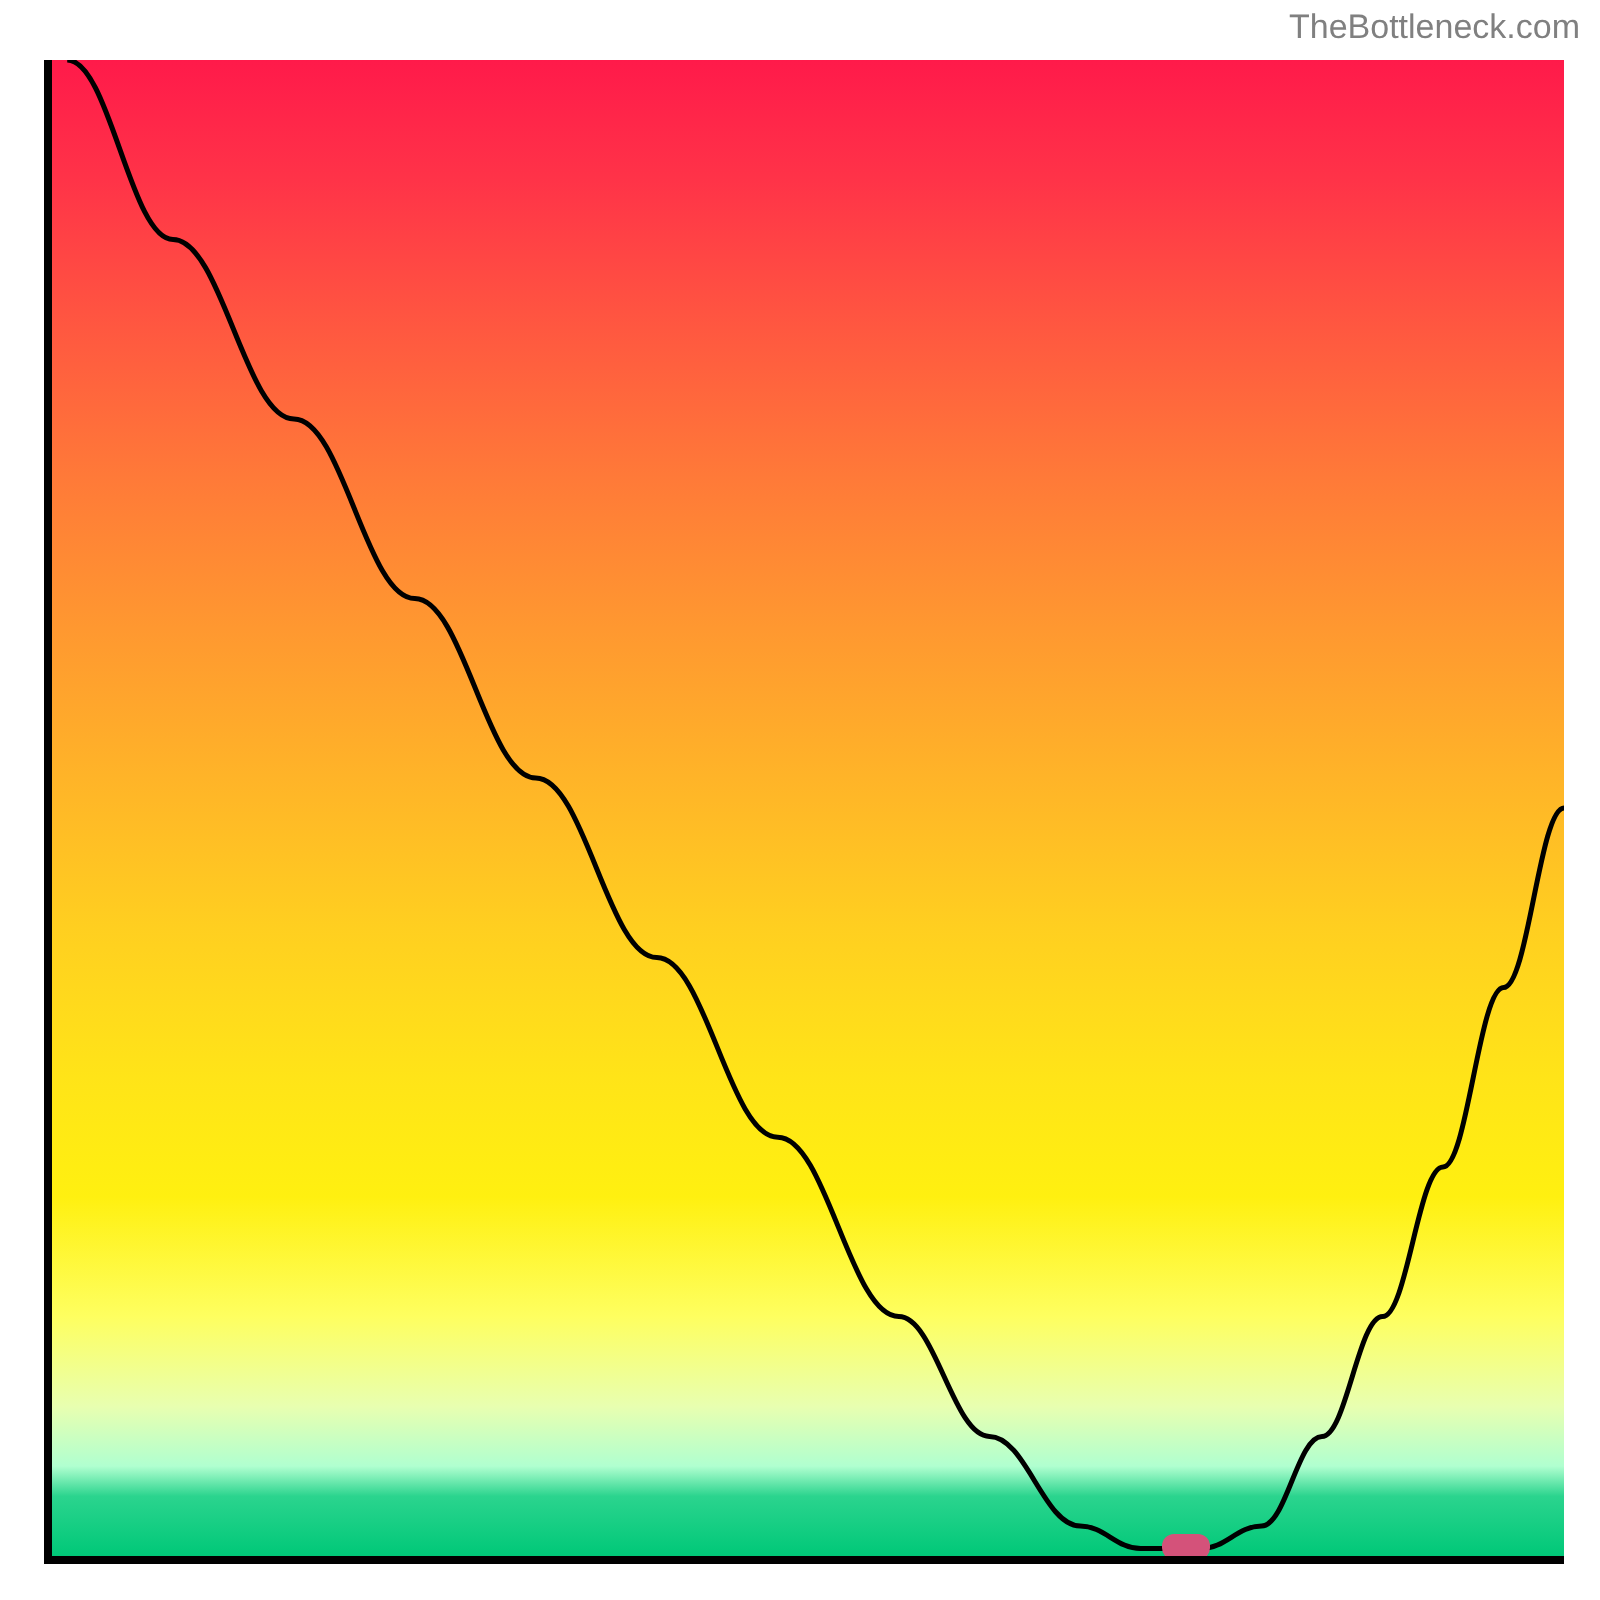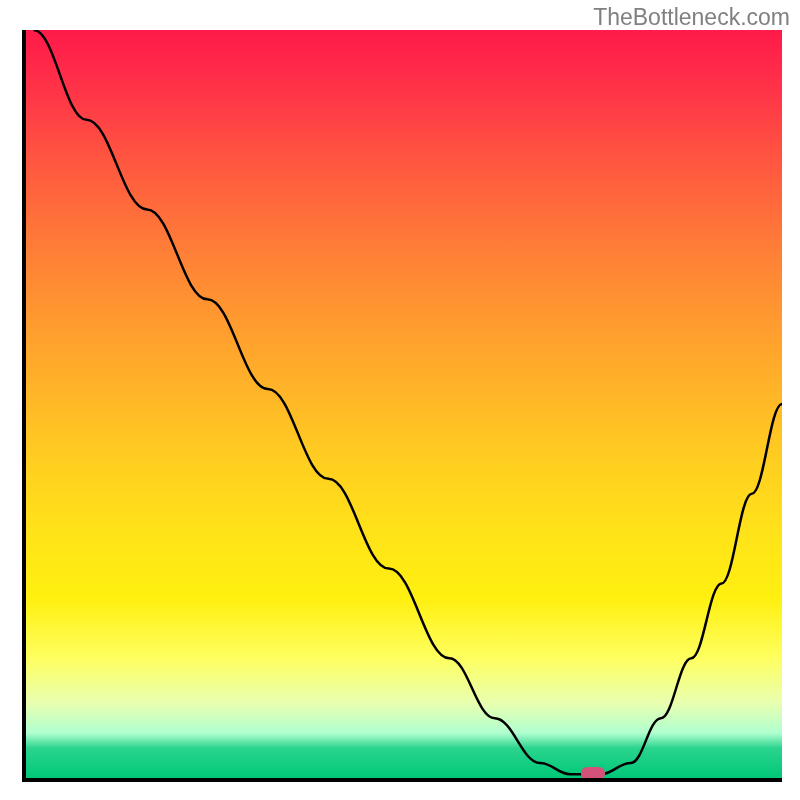--- a/index.html
+++ b/index.html
@@ -9,21 +9,21 @@
     width: 800px;
     height: 800px;
     position: relative;
     font-family: Arial, sans-serif;
   }
   .watermark {
     position: absolute;
     top: 4px;
     right: 10px;
     color: #808080;
-    font-size: 23px;
+    font-size: 17px;
     font-weight: normal;
     z-index: 10;
   }
   .plot-area {
     position: absolute;
     left: 22px;
     top: 30px;
     width: 756px;
     height: 748px;
     border-left: 4px solid #000;

